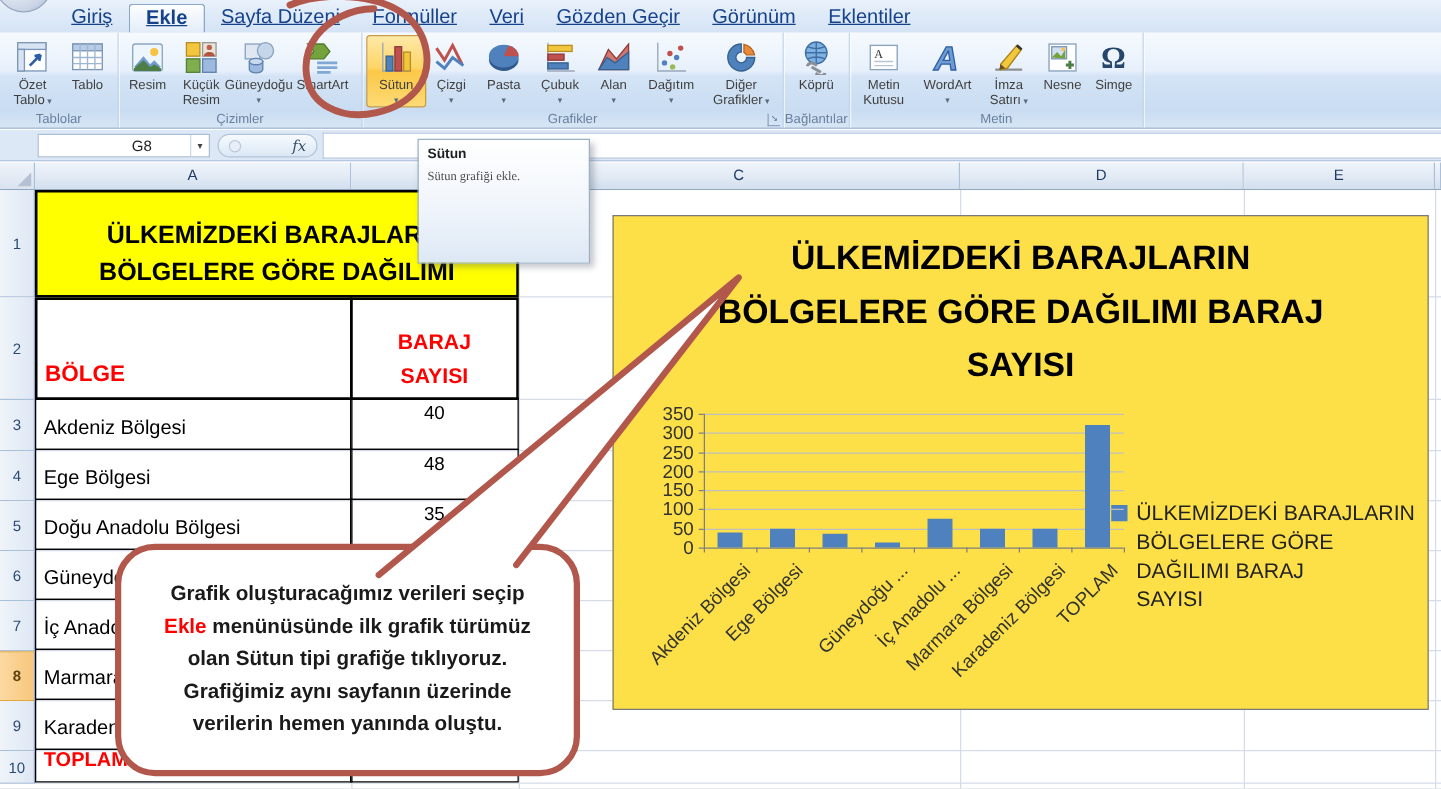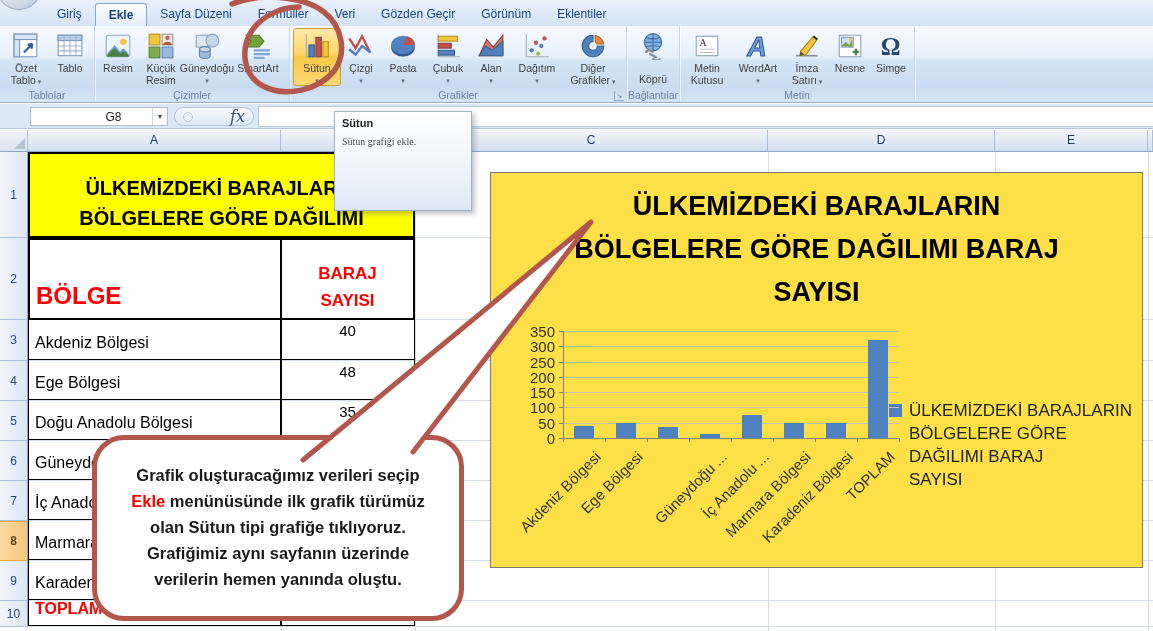--- a/index.html
+++ b/index.html
@@ -5,21 +5,21 @@
   html,body{margin:0;padding:0;background:#9aa7b8;}
   *{box-sizing:border-box;}
   .screen{position:relative;width:1153px;height:631px;overflow:hidden;background:#fff;
     font-family:"Liberation Sans",sans-serif;-webkit-font-smoothing:antialiased;}
 
   
   .tabrow{position:absolute;left:0;top:0;width:1153px;height:26px;
     background:linear-gradient(#e9f1fb,#d4e3f5);display:flex;align-items:flex-end;padding-left:44px;z-index:6;}
   .orb{position:absolute;left:-4px;top:-36px;width:46px;height:46px;border-radius:50%;
     background:radial-gradient(circle at 35% 35%,#fdfdfd,#c9d4e6 70%,#9fb0c8);border:1px solid #93a5bf;z-index:7;}
-  .tab{height:23px;line-height:22px;padding:0 13px;font-size:12px;color:#15428b;cursor:default;}
+  .tab{height:23px;line-height:22px;padding:0 13px;font-size:16px;color:#15428b;cursor:default;text-decoration:underline;}
   .tab.active{background:linear-gradient(#fdfefe,#eef4fb 60%,#e2ecf8);border:1px solid #8ba7c7;border-bottom:none;
     border-radius:3px 3px 0 0;color:#15428b;font-weight:bold;}
   .ribbon{position:absolute;left:0;top:26px;width:1153px;height:77px;z-index:5;
     background:linear-gradient(180deg,#f6fafe 0%,#e7f0fb 40%,#d4e4f6 46%,#c9dcf1 82%,#d7e6f5 100%);
     border-bottom:1px solid #93aecd;display:flex;align-items:stretch;}
   .rgroup{position:relative;padding:2px 3px 14px 3px;border-right:1px solid #c3d5ea;box-shadow:1px 0 0 rgba(255,255,255,.65);}
   .rgroup-items{display:flex;height:58px;align-items:flex-start;}
   .rgroup-label{position:absolute;left:0;right:0;bottom:1px;text-align:center;font-size:10.5px;color:#68819f;}
   .launcher{position:absolute;right:2px;bottom:1px;width:10px;height:10px;border-left:1px solid #8ca4c0;
     border-bottom:1px solid #8ca4c0;font-size:7px;line-height:9px;color:#5c7693;text-align:center;}
@@ -34,21 +34,21 @@
 
   
   .fbar{position:absolute;left:0;top:104px;width:1153px;height:25px;background:#dce8f6;border-bottom:1px solid #b6c8de;z-index:4;}
   .namebox{position:absolute;left:30px;top:3px;width:138px;height:19px;background:#fff;border:1px solid #abbdd3;
     font-size:12px;color:#222;display:flex;align-items:center;}
   .namebox .nbtext{flex:1;text-align:center;padding-left:44px;}
   .nb-arrow{width:15px;font-size:8px;color:#444;border-left:1px solid #cdd9e7;text-align:center;line-height:17px;}
   .fxpill{position:absolute;left:174px;top:3px;width:80px;height:19px;border:1px solid #b0c4da;border-radius:10px;
     background:linear-gradient(#f6fafd,#dbe8f5);display:flex;align-items:center;justify-content:space-between;padding:0 8px;}
   .fxcircle{width:10px;height:10px;border-radius:50%;background:#e9eff7;border:1px solid #bccadb;}
-  .fx{font-family:"DejaVu Serif",serif;font-style:italic;font-size:16px;color:#3a5068;}
+  .fx{font-family:"DejaVu Serif",serif;font-style:italic;font-size:12px;color:#3a5068;}
   .finput{position:absolute;left:258px;top:2px;right:0;height:21px;background:#fff;border:1px solid #b6c8de;border-right:none;}
 
   
   .colheads{position:absolute;left:0;top:130px;width:1153px;height:22px;display:flex;z-index:3;
     border-bottom:1px solid #8fa5c0;}
   .chcell{background:linear-gradient(#f0f4fa,#e0e9f4 60%,#d2dfee);border-right:1px solid #aabfd8;
     font-size:12px;color:#1d3a64;text-align:center;line-height:21px;}
   .corner{position:relative;background:linear-gradient(#f0f4fa,#d9e3f0);}
   .corner .tri{position:absolute;right:2px;bottom:2px;width:0;height:0;border-bottom:11px solid #b4c1d2;border-left:11px solid transparent;}
   .rowheads{position:absolute;left:0;top:152px;width:28px;height:479px;z-index:3;}
@@ -62,21 +62,21 @@
   .hgrid{position:absolute;left:28px;right:0;height:1px;background:#d5dce8;}
 
   
   .dtable{position:absolute;left:28px;top:152px;width:387px;z-index:8;}
   .tcell{position:absolute;border:1px solid #000;}
   .titlecell{left:0;top:0;width:387px;height:86px;background:#ffff00;border-width:2px;
     display:flex;align-items:flex-end;justify-content:center;text-align:center;
     font-size:20px;font-weight:bold;color:#000;padding-bottom:3px;line-height:30px;}
   .titlecell .inner{max-width:330px;}
   .hdr-region{left:0;top:86px;width:254px;height:82px;border-width:2px;display:flex;align-items:flex-end;
-    font-size:24px;font-weight:bold;color:#fe0000;padding:0 0 8px 6px;}
+    font-size:18px;font-weight:bold;color:#fe0000;padding:0 0 8px 6px;}
   .hdr-value{left:252px;top:86px;width:135px;height:82px;border-width:2px;display:flex;flex-direction:column;
     align-items:center;justify-content:flex-end;font-size:17px;font-weight:bold;color:#fe0000;line-height:27px;padding-bottom:4px;text-align:center;}
   .rcell{display:flex;align-items:flex-end;font-size:16px;color:#000;padding:0 0 7px 6px;white-space:nowrap;overflow:hidden;}
   .vcell{display:flex;align-items:flex-start;justify-content:center;font-size:15px;color:#000;padding-top:3px;}
   .rcell.total{color:#fe0000;font-weight:bold;}
 
   
   .chart{position:absolute;left:490px;top:172px;width:653px;height:396px;background:#fde047;
     border:1px solid #7a7a7a;z-index:10;}
   .ctitle{position:absolute;left:0;right:0;top:12px;text-align:center;font-weight:bold;font-size:27px;line-height:43px;color:#000;}
@@ -281,21 +281,21 @@
               </svg>
             </div>
             <div class="rlabel">Diğer Grafikler<span class="dArrowInline"> ▾</span></div>
           </div>
         </div>
         <div class="rgroup-label">Grafikler</div>
         <div class="launcher">↘</div>
       </div>
       <div class="rgroup">
         <div class="rgroup-items">
-          <div class="rbtn" style="width: 46px; gap: 11px;">
+          <div class="rbtn" style="width: 46px;">
             <div class="ricon">
               <svg viewBox="0 0 26 26">
                 <circle cx="13" cy="9.5" r="8" fill="#7fb2e0" stroke="#3f6ea5"></circle>
                 <path d="M5 9.5 h16 M13 1.5 v16 M6.5 5 a12 8 0 0 0 13 0 M6.5 14 a12 8 0 0 1 13 0" stroke="#3f6ea5" fill="none"></path>
                 <path d="M6.5 19.5 a3 2.4 0 0 1 5-1.8 l2 1.2 M19.5 24.5 a3 2.4 0 0 1 -5 1.4 l-2-1.2" stroke="#8a8f96" stroke-width="2.2" fill="none"></path>
                 <path d="M9.5 20 l7 4" stroke="#8a8f96" stroke-width="2.2"></path>
               </svg>
             </div>
             <div class="rlabel">Köprü</div>
           </div>

